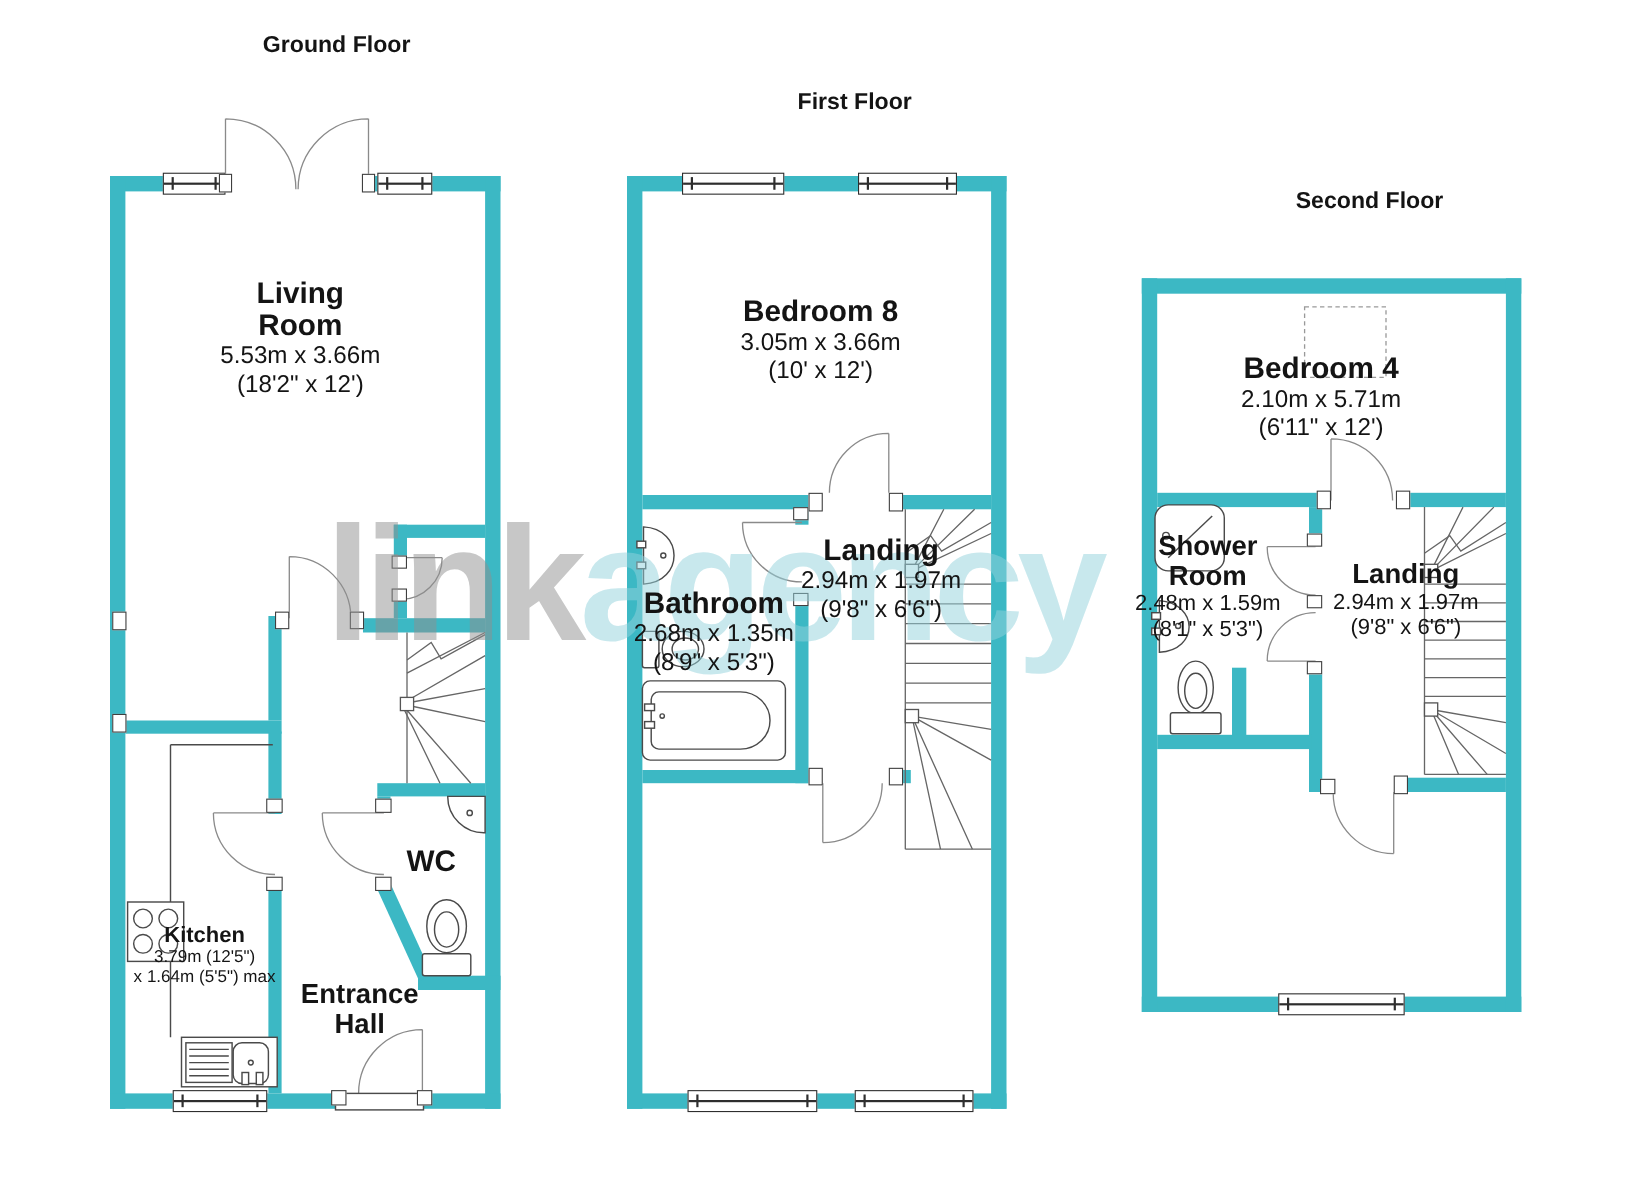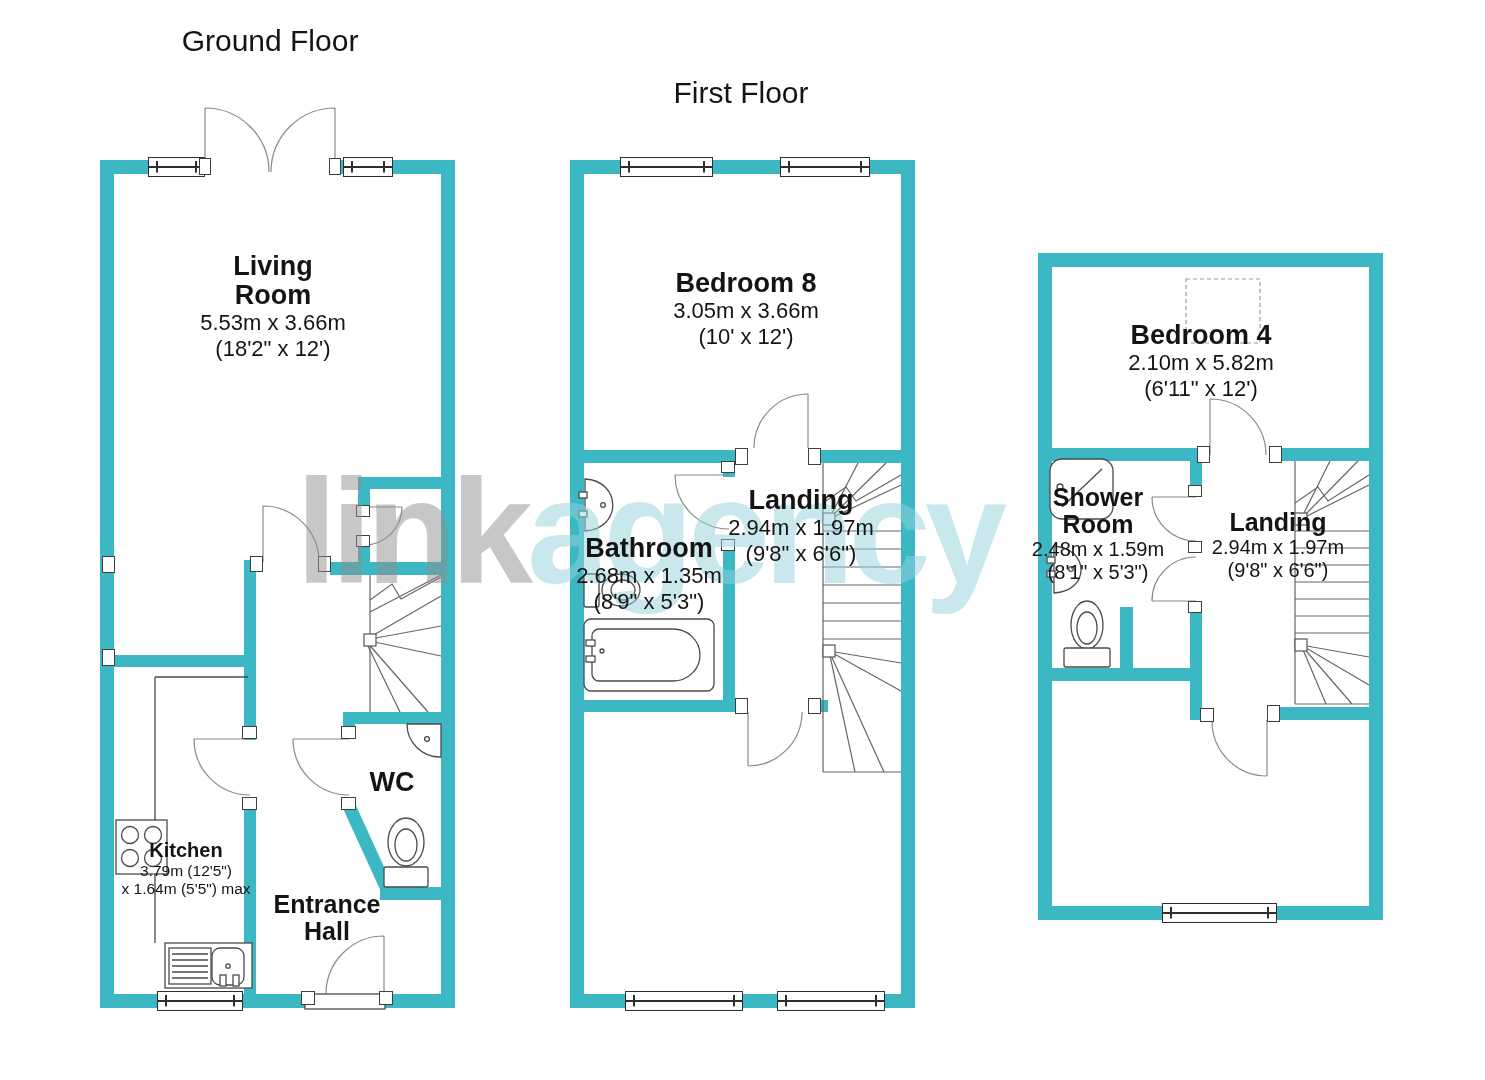--- a/index.html
+++ b/index.html
@@ -7,21 +7,21 @@
           font-family:"Liberation Sans", sans-serif;color:#141414;}
   .w{position:absolute;background:var(--wall,#3cb8c4);z-index:1;}
   .svg-layer{position:absolute;left:0;top:0;z-index:2;pointer-events:none;}
   .win{position:absolute;z-index:3;box-sizing:border-box;border:1.5px solid #2e2e2e;
        background-color:#fff;
        background-image:linear-gradient(#2e2e2e,#2e2e2e),linear-gradient(#2e2e2e,#2e2e2e),linear-gradient(#2e2e2e,#2e2e2e);
        background-repeat:no-repeat;
        background-size:2px 64%,2px 64%,100% 2px;
        background-position:7px center,calc(100% - 7px) center,center center;}
   .jamb{position:absolute;z-index:3;box-sizing:border-box;background:#fff;border:1.3px solid #3f3f3f;}
-  .ttl{position:absolute;z-index:5;transform:translate(-50%,-50%);font-weight:normal;font-size:30px;white-space:nowrap;}
+  .ttl{position:absolute;z-index:5;transform:translate(-50%,-50%);font-weight:bold;font-size:21px;white-space:nowrap;margin-left:36px;}
   .footer-text{position:absolute;z-index:5;transform:translate(-50%,-50%);font-size:27px;white-space:nowrap;}
   .rl{position:absolute;z-index:5;transform:translate(-50%,-50%);text-align:center;}
   .rn{font-weight:bold;font-size:27px;line-height:1.08;white-space:pre-line;}
   .rd{font-size:22px;line-height:1.16;white-space:nowrap;}
   .rl.small .rn{font-size:20px;}
   .rl.small .rd{font-size:15.5px;line-height:1.18;}
   .rl.mid .rn{font-size:25px;}
   .rl.mid .rd{font-size:20px;}
   .rl.hall .rn{font-size:25px;}
   .watermark{position:absolute;left:296px;top:458px;z-index:4;font-weight:bold;font-size:148px;
@@ -212,20 +212,21 @@
   <div class="jamb" style="left:1197px;top:446px;width:13px;height:17px"></div>
   <div class="jamb" style="left:1269px;top:446px;width:13px;height:17px"></div>
   <div class="jamb" style="left:1188px;top:485px;width:14px;height:12px"></div>
   <div class="jamb" style="left:1188px;top:541px;width:14px;height:12px"></div>
   <div class="jamb" style="left:1188px;top:601px;width:14px;height:12px"></div>
   <div class="jamb" style="left:1200px;top:708px;width:14px;height:14px"></div>
   <div class="jamb" style="left:1267px;top:705px;width:13px;height:17px"></div>
 
   <div class="ttl" style="left:270px;top:41px">Ground Floor</div>
   <div class="ttl" style="left:741px;top:93px">First Floor</div>
+  <div class="ttl" style="left:1209px;top:183px">Second Floor</div>
 
   <div class="rl" style="left:273px;top:307px">
     <div class="rn">Living
 Room</div>
     <div class="rd">5.53m x 3.66m</div>
     <div class="rd">(18'2" x 12')</div>
   </div>
   <div class="rl small" style="left:186px;top:869px">
     <div class="rn">Kitchen</div>
     <div class="rd">3.79m (12'5")</div>
@@ -248,21 +249,21 @@
     <div class="rd">2.68m x 1.35m</div>
     <div class="rd">(8'9" x 5'3")</div>
   </div>
   <div class="rl" style="left:801px;top:526px">
     <div class="rn">Landing</div>
     <div class="rd">2.94m x 1.97m</div>
     <div class="rd">(9'8" x 6'6")</div>
   </div>
   <div class="rl" style="left:1201px;top:361px">
     <div class="rn">Bedroom 4</div>
-    <div class="rd">2.10m x 5.82m</div>
+    <div class="rd">2.10m x 5.71m</div>
     <div class="rd">(6'11" x 12')</div>
   </div>
   <div class="rl mid" style="left:1098px;top:534px">
     <div class="rn">Shower
 Room</div>
     <div class="rd">2.48m x 1.59m</div>
     <div class="rd">(8'1" x 5'3")</div>
   </div>
   <div class="rl mid" style="left:1278px;top:546px">
     <div class="rn">Landing</div>

